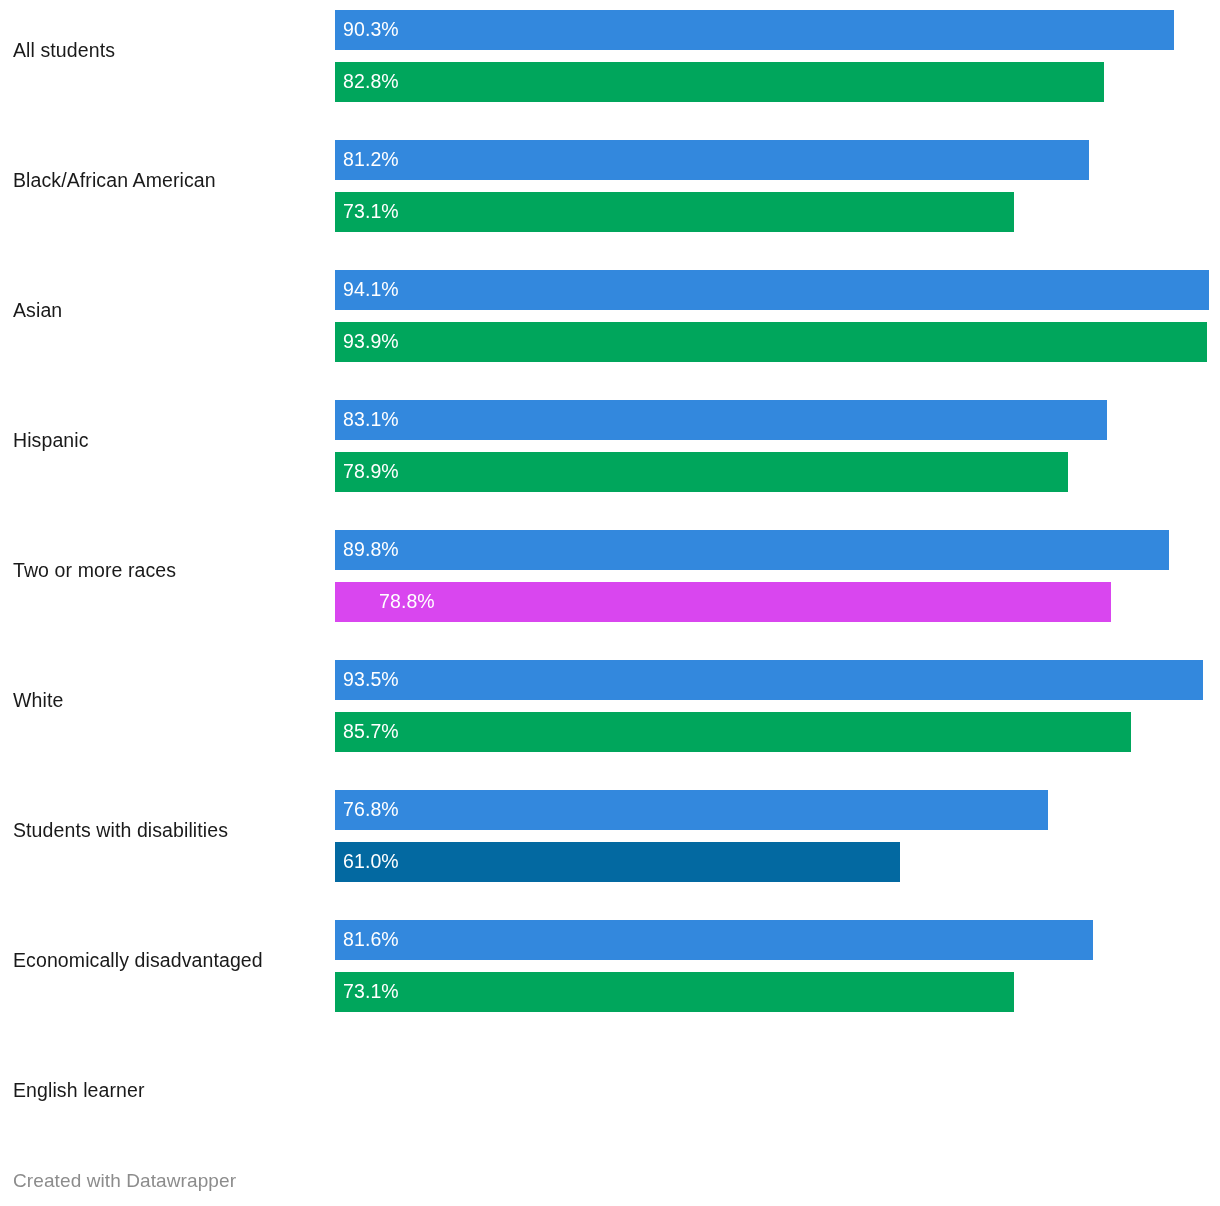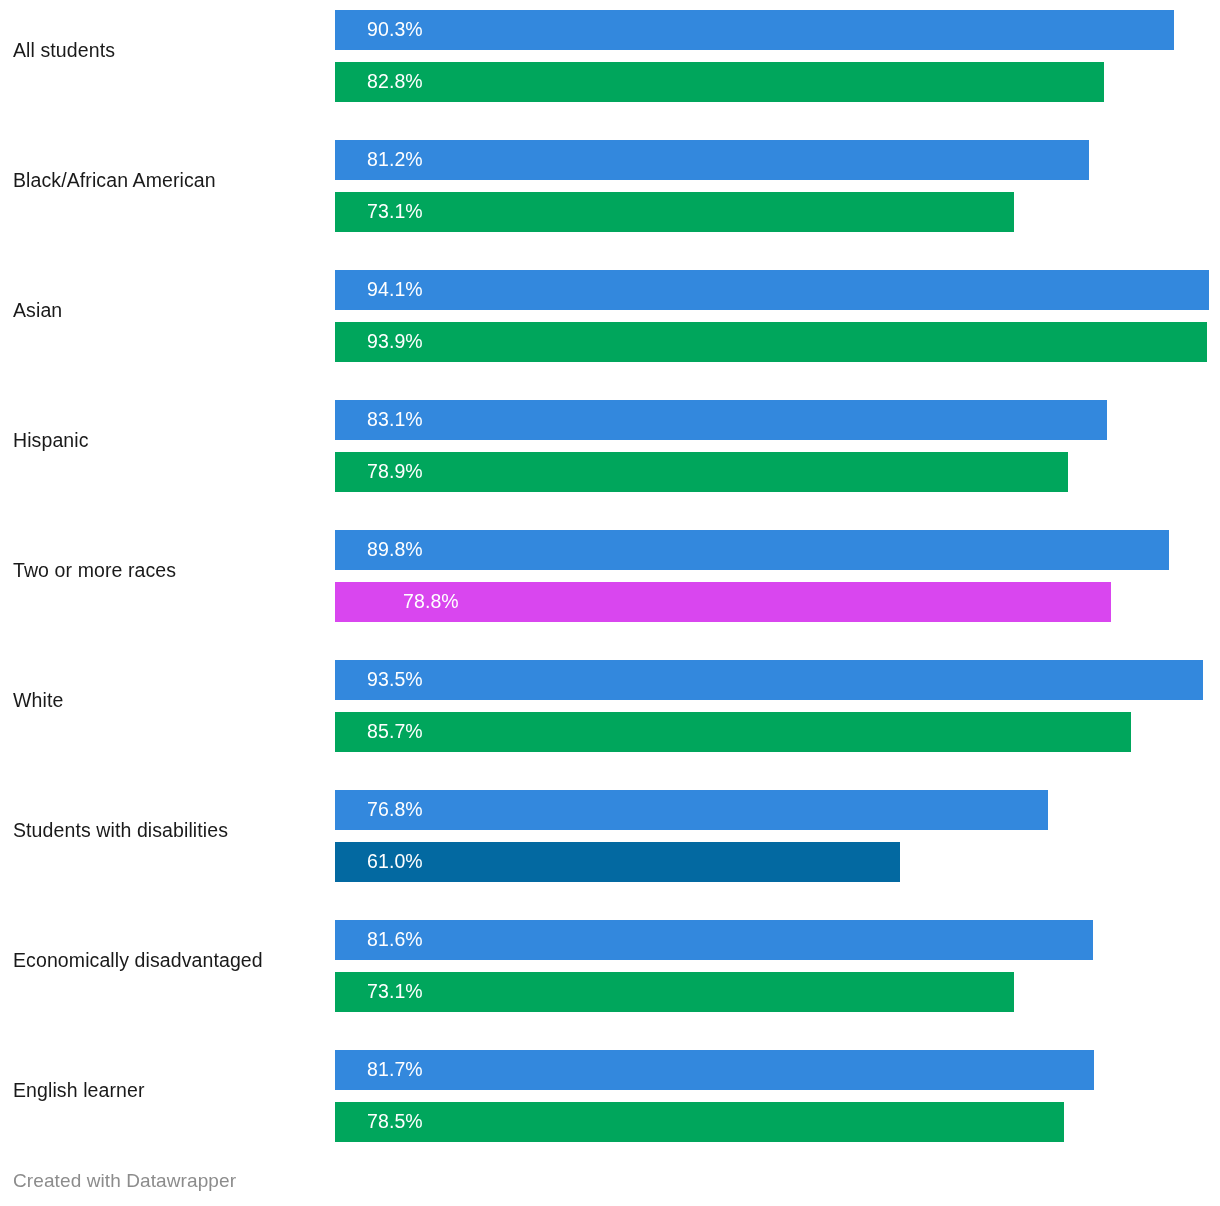--- a/index.html
+++ b/index.html
@@ -60,21 +60,20 @@
   }
   .bar-green {
     top: 52px;
   }
   .bar-value {
     font-size: 19.5px;
     color: #ffffff;
     line-height: 1;
     white-space: nowrap;
     letter-spacing: 0.1px;
-    margin-left: 24px;
   }
   .footer {
     position: absolute;
     left: 13px;
     top: 1170px;
     font-size: 19px;
     color: #8c8c8c;
     letter-spacing: 0.1px;
     white-space: nowrap;
   }
@@ -166,24 +165,16 @@
         <div class="bar bar-blue" style="width: 757.9px; background: rgb(51, 136, 221);">
           <span class="bar-value">81.6%</span>
         </div>
         <div class="bar bar-green" style="width: 678.952px; background: rgb(0, 166, 92);">
           <span class="bar-value">73.1%</span>
         </div>
       </div>
     </div>
     <div class="row" style="top: 1050px;">
       <div class="cat-label">English learner</div>
-      <div class="bars">
-        <div class="bar bar-blue" style="width: 758.829px; background: rgb(51, 136, 221);">
-          <span class="bar-value">81.7%</span>
-        </div>
-        <div class="bar bar-green" style="width: 729.107px; background: rgb(0, 166, 92);">
-          <span class="bar-value">78.5%</span>
-        </div>
-      </div>
     </div>
   </div>
 
 <div class="footer">Created with Datawrapper</div>
 
 </body></html>

